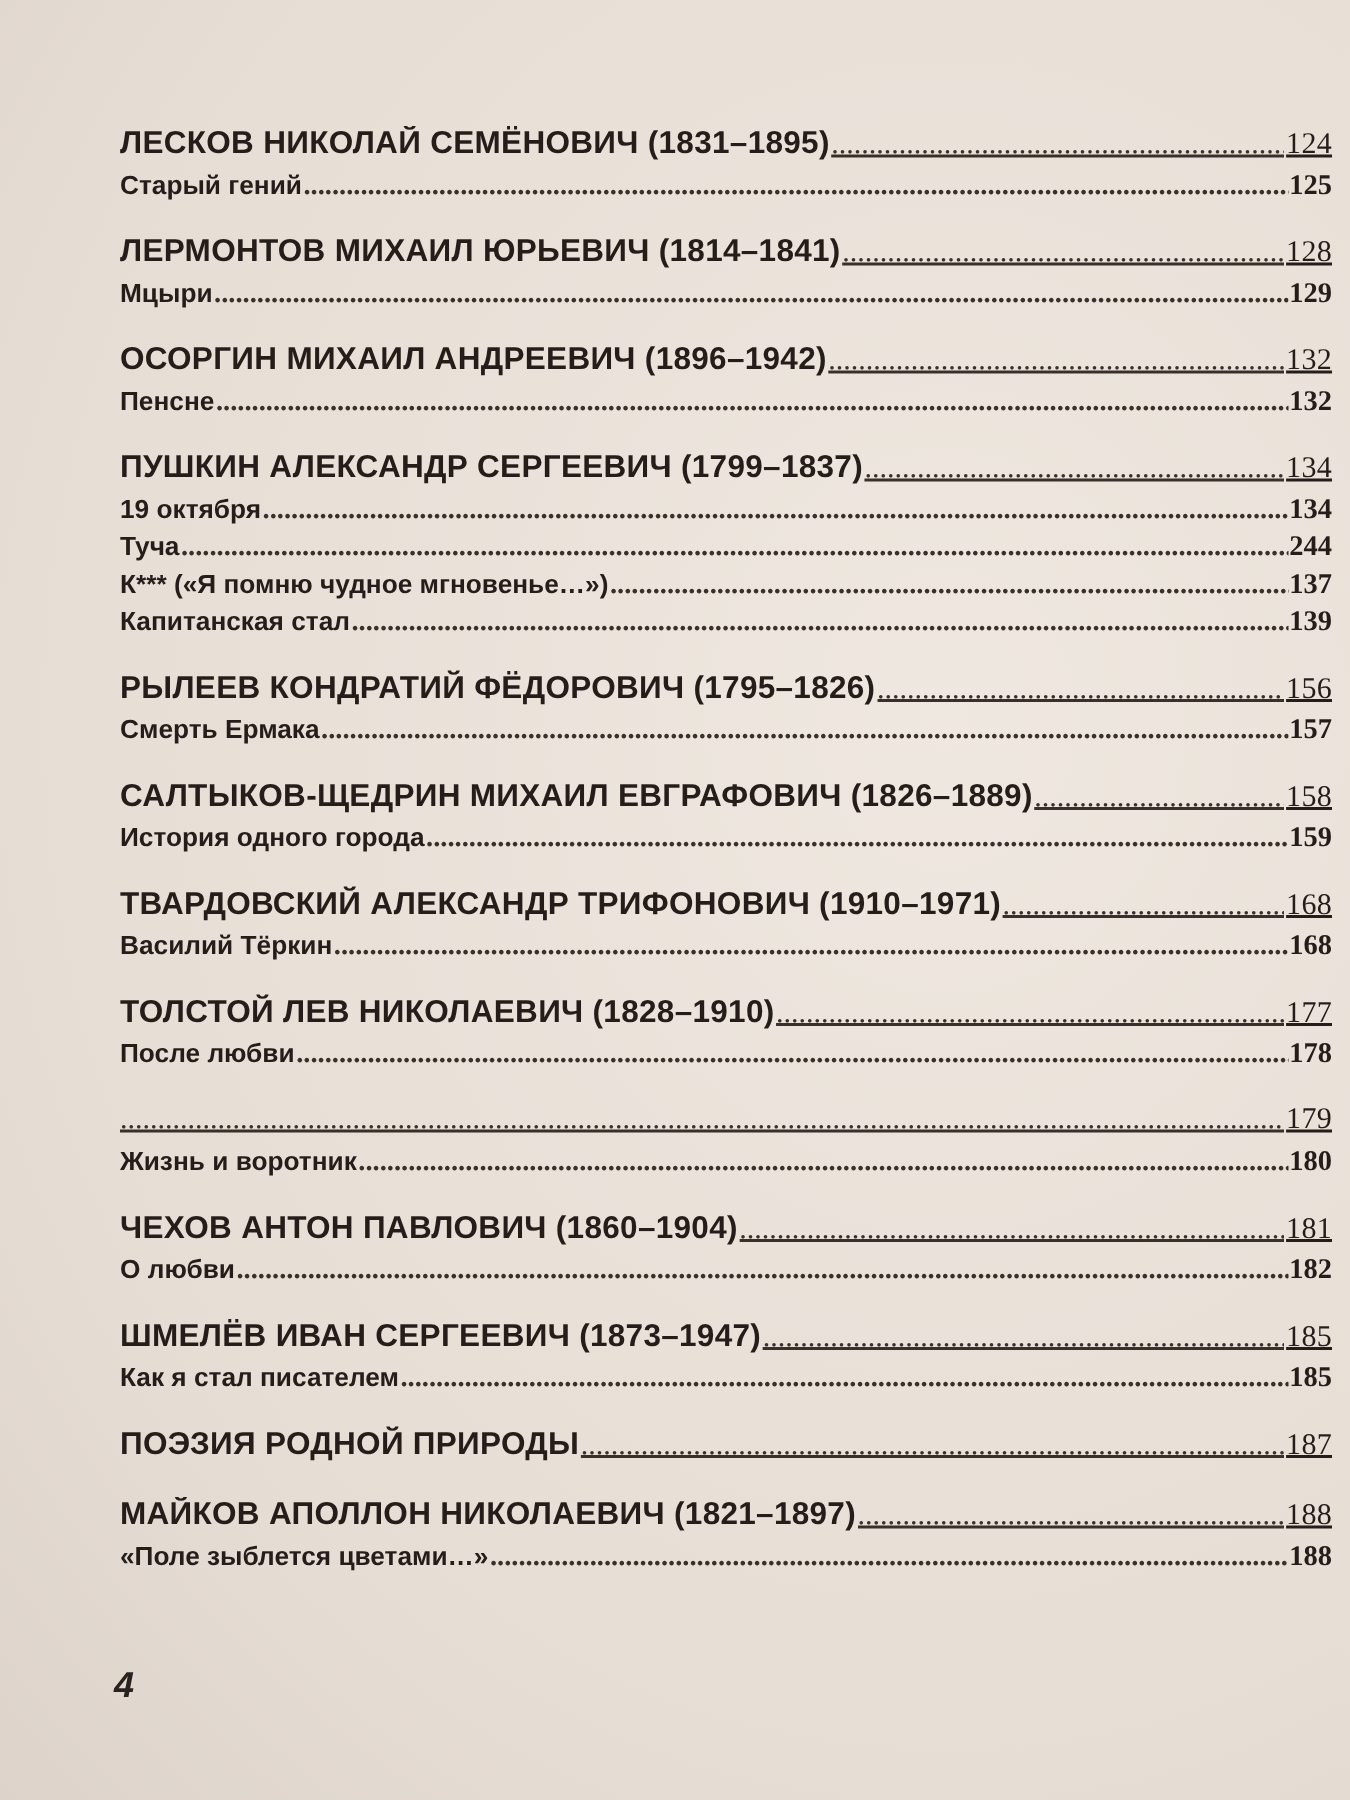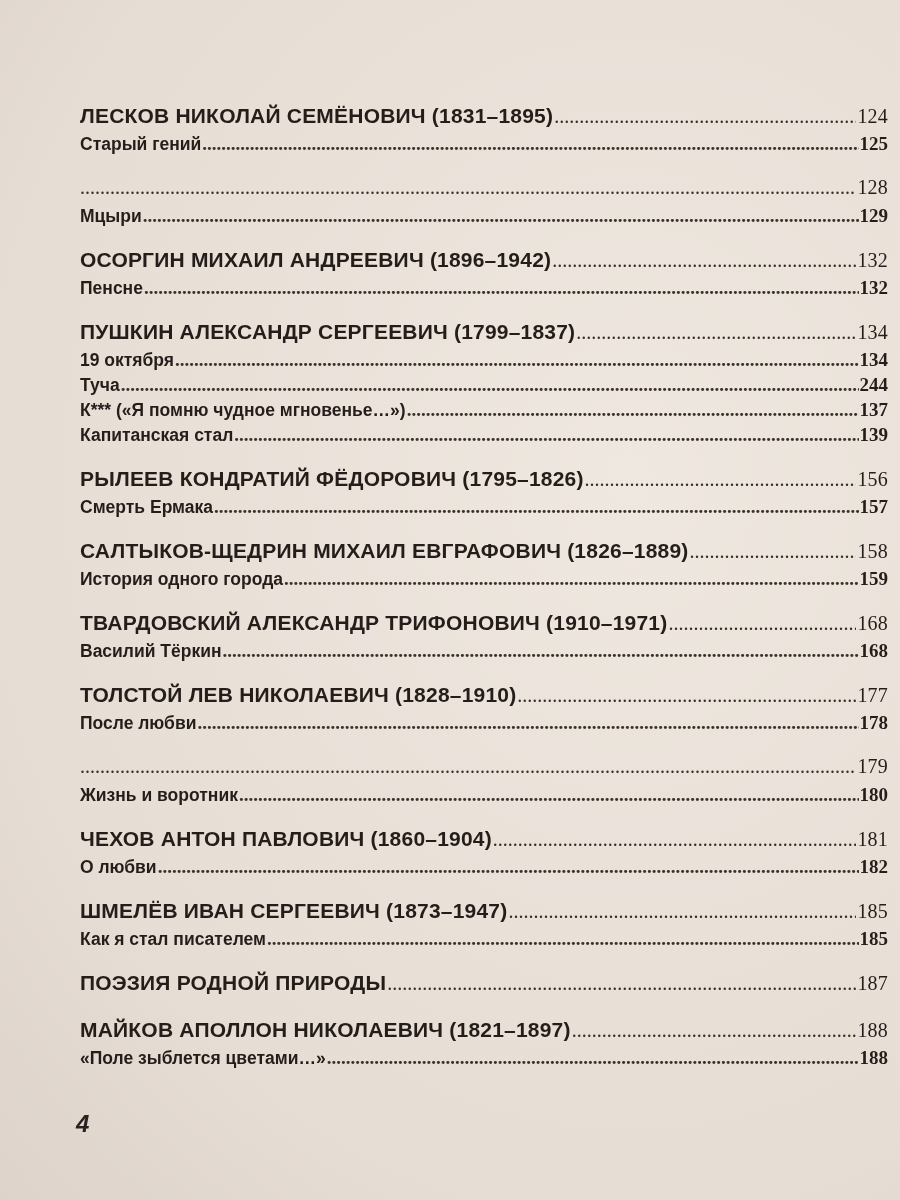--- a/index.html
+++ b/index.html
@@ -4,37 +4,37 @@
 <style>
   html, body { margin: 0; padding: 0; }
   body {
     width: 900px; height: 1200px;
     background: #ece4dc;
     background-image: radial-gradient(ellipse at 70% 40%, #efe8e0 0%, #e6ddd4 70%, #ddd3ca 100%);
     position: relative; overflow: hidden;
     font-family: "Liberation Serif", "DejaVu Serif", serif;
     color: #241d1a;
   }
-  .toc { position: absolute; left: 80px; top: 104px; width: 808px; }
+  .toc { position: absolute; left: 80px; top: 84px; width: 808px; }
   .group { margin-bottom: 18px; }
   .row {
     display: flex; align-items: baseline;
     white-space: nowrap; overflow: hidden;
   }
   .row .label { flex: 0 0 auto; padding-right: 1px; }
   .row .dots {
     flex: 1 1 auto; overflow: hidden; min-width: 10px;
     letter-spacing: 0px; color: #3a302b;
   }
   .row .dots::before {
     content: "................................................................................................................................................................................................................................................................................";
   }
   .row .page { flex: 0 0 auto; padding-left: 1px; }
   .row.author { font-family: "Liberation Sans", "DejaVu Sans", sans-serif; font-weight: bold; font-size: 21px; height: 29px; letter-spacing: 0.2px; }
-  .row.author .page, .row.author .dots { font-family: "Liberation Serif", serif; font-weight: normal; font-size: 20px; }
+  .row.author .page, .row.author .dots { font-family: "Liberation Serif", serif; font-weight: normal; font-size: 20px; text-decoration: underline; }
   .row.work { font-size: 19px; height: 25px; font-weight: bold; }
   .row.work .label { font-family: "Liberation Sans", sans-serif; font-size: 17.5px; }
   .pagenum {
     position: absolute; left: 76px; top: 1110px;
     font-family: "Liberation Sans", sans-serif; font-weight: bold; font-style: italic;
     font-size: 24px; color: #2a2220;
   }
 </style>
 </head>
 <body>
@@ -47,20 +47,21 @@
         <span class="page">124</span>
       </div>
       <div class="row work">
         <span class="label">Старый  гений</span>
         <span class="dots"></span>
         <span class="page">125</span>
       </div>
     </div>
     <div class="group">
       <div class="row author">
+        <span class="label">ЛЕРМОНТОВ МИХАИЛ ЮРЬЕВИЧ (1814–1841)</span>
         <span class="dots"></span>
         <span class="page">128</span>
       </div>
       <div class="row work">
         <span class="label">Мцыри</span>
         <span class="dots"></span>
         <span class="page">129</span>
       </div>
     </div>
     <div class="group">

